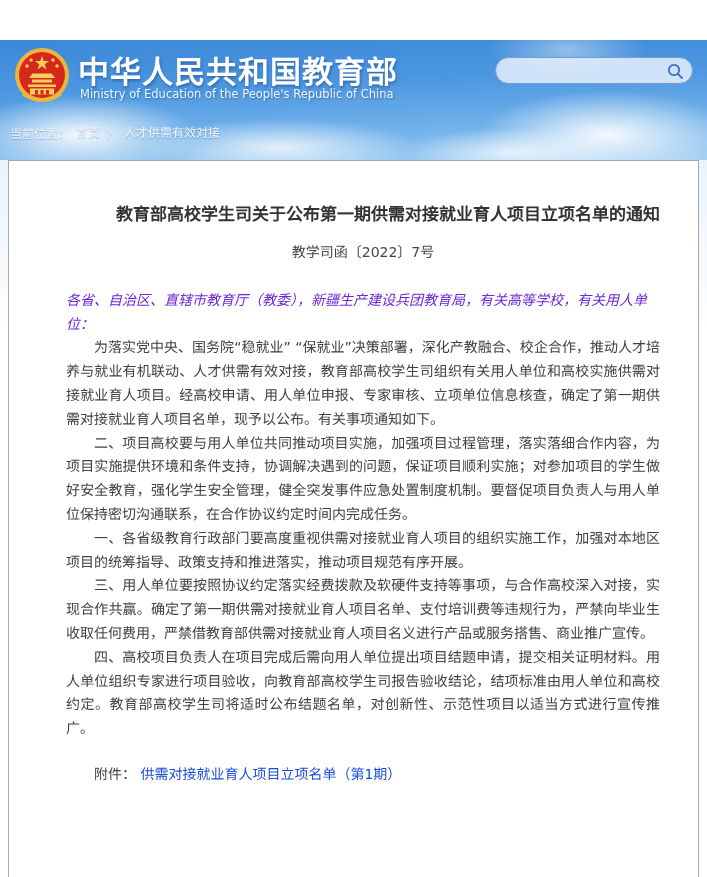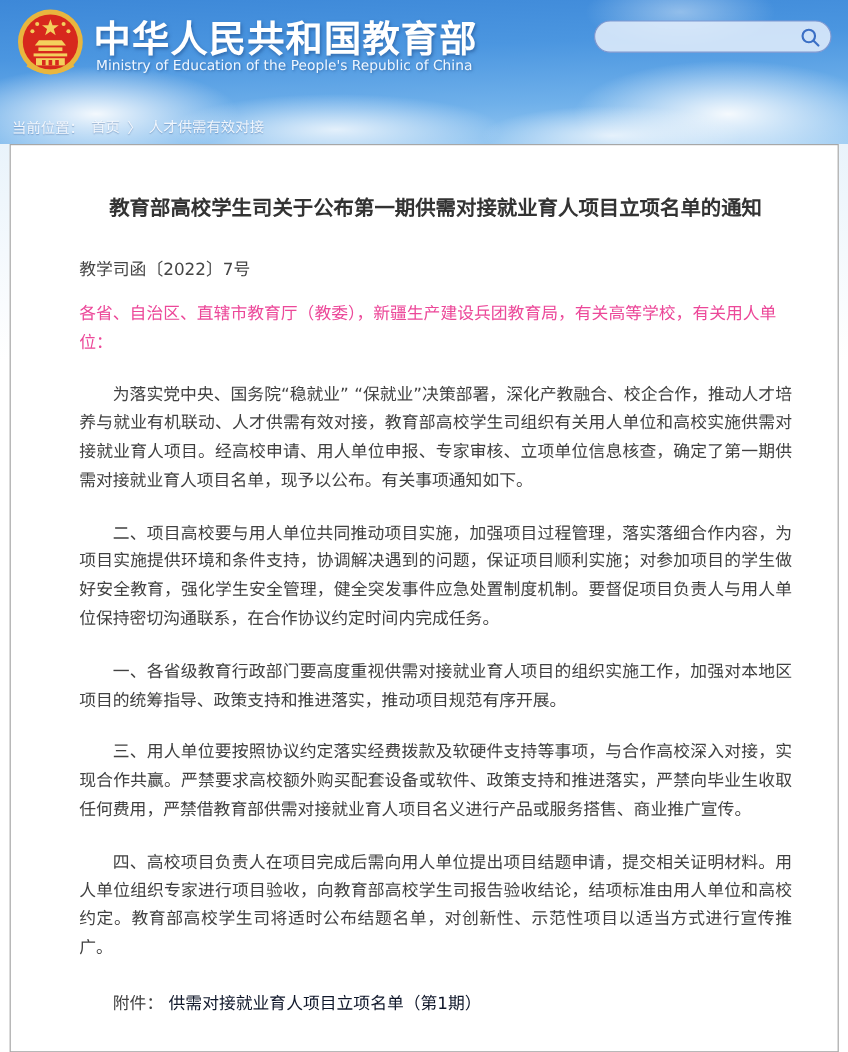--- a/index.html
+++ b/index.html
@@ -3,20 +3,21 @@
 <meta charset="utf-8">
 <style>
   * { margin:0; padding:0; box-sizing:border-box; }
   html,body { width:707px; height:877px; overflow:hidden; background:#fff;
     font-family:"DejaVu Sans","Liberation Sans",sans-serif; }
 
   
   .header {
     position:relative; height:120px; overflow:hidden;
     background:linear-gradient(178deg,#3d88d8 0%,#4b96e0 35%,#6fb0ea 70%,#9fcdf3 100%);
+    margin-top:40px;
   }
   .cloud { position:absolute; border-radius:50%;
     background:radial-gradient(ellipse at center, rgba(255,255,255,.92) 0%, rgba(255,255,255,0) 70%); }
   .c1 { left:-40px;  top:55px;  width:240px; height:80px; }
   .c2 { left:140px;  top:78px;  width:280px; height:60px; opacity:.85; }
   .c3 { right:-30px; top:50px;  width:260px; height:90px; }
   .c4 { left:400px;  top:88px;  width:220px; height:50px; opacity:.8; }
   .c5 { right:60px;  top:-20px; width:160px; height:60px; opacity:.45; }
 
   .emblem { position:absolute; left:14px; top:6px; }
@@ -42,45 +43,45 @@
   }
   .search input {
     flex:1; min-width:0; height:100%; border:none; background:transparent; outline:none;
     padding:0 4px 0 14px; font-size:13px; color:#2a4a7a;
     font-family:"DejaVu Sans","Liberation Sans",sans-serif;
   }
   .search-btn { width:28px; height:27px; border:none; background:transparent; cursor:pointer;
     display:flex; align-items:center; justify-content:center; padding:0 6px 0 0; }
 
   .breadcrumb {
-    position:absolute; left:10px; bottom:6px;
+    position:absolute; left:10px; bottom:19px;
     font-size:12px; color:#f2f7fd; text-shadow:0 1px 1px rgba(40,80,140,.4);
     display:flex; gap:6px; align-items:center;
   }
   .breadcrumb a { color:#f2f7fd; text-decoration:none;font-family:Liberation Mono, monospace; }
 
   
   .page-body {
     height:757px; padding:0 8px;
     background:linear-gradient(180deg,#e9f3fb 0px,#ffffff 180px);
   }
   .content-box {
     height:100%; background:#ffffff; border:1px solid #a7a7a7;
     padding:42px 38px 0 57px;
   }
 
-  .doc-title  { text-align:center; font-size:17px; font-weight:bold; color:#333; line-height:1.4; }
-  .doc-number { text-align:left;  font-size:14px; color:#454545; margin-top:26px; }
-  .salutation { font-size:14px; color:#ec4899; line-height:1.7; margin-top:18px; }
+  .doc-title  { text-align:right; font-size:17px; font-weight:bold; color:#333; line-height:1.4; }
+  .doc-number { text-align:center;  font-size:14px; color:#454545; margin-top:14px; }
+  .salutation { font-size:14px; color:#6d28d9; line-height:1.7; margin-top:28px;font-style:italic; }
   p.para {
     font-size:14px; color:#414141; line-height:1.7;
-    text-indent:2em; text-align:justify; margin-top:20px;
+    text-indent:2em; text-align:justify; 
   }
   .attachment { font-size:14px; color:#414141; text-indent:2em; margin-top:22px; }
-  .attachment a { color:#0f172a; text-decoration:none; }
+  .attachment a { color:#1d4ed8; text-decoration:none; }
 </style>
 </head>
 <body>
 
 <div class="header">
   <div class="cloud c1"></div>
   <div class="cloud c2"></div>
   <div class="cloud c3"></div>
   <div class="cloud c4"></div>
   <div class="cloud c5"></div>
@@ -132,21 +133,21 @@
   <div class="content-box">
 
     <div class="doc-title">教育部高校学生司关于公布第一期供需对接就业育人项目立项名单的通知</div>
     <div class="doc-number">教学司函〔2022〕7号</div>
 
     <div class="salutation">各省、自治区、直辖市教育厅（教委），新疆生产建设兵团教育局，有关高等学校，有关用人单位：</div>
 
     <p class="para">为落实党中央、国务院“稳就业” “保就业”决策部署，深化产教融合、校企合作，推动人才培养与就业有机联动、人才供需有效对接，教育部高校学生司组织有关用人单位和高校实施供需对接就业育人项目。经高校申请、用人单位申报、专家审核、立项单位信息核查，确定了第一期供需对接就业育人项目名单，现予以公布。有关事项通知如下。</p>
     <p class="para">二、项目高校要与用人单位共同推动项目实施，加强项目过程管理，落实落细合作内容，为项目实施提供环境和条件支持，协调解决遇到的问题，保证项目顺利实施；对参加项目的学生做好安全教育，强化学生安全管理，健全突发事件应急处置制度机制。要督促项目负责人与用人单位保持密切沟通联系，在合作协议约定时间内完成任务。</p>
     <p class="para">一、各省级教育行政部门要高度重视供需对接就业育人项目的组织实施工作，加强对本地区项目的统筹指导、政策支持和推进落实，推动项目规范有序开展。</p>
-    <p class="para">三、用人单位要按照协议约定落实经费拨款及软硬件支持等事项，与合作高校深入对接，实现合作共赢。严禁要求高校额外购买配套设备或软件、政策支持和推进落实，严禁向毕业生收取任何费用，严禁借教育部供需对接就业育人项目名义进行产品或服务搭售、商业推广宣传。</p>
+    <p class="para">三、用人单位要按照协议约定落实经费拨款及软硬件支持等事项，与合作高校深入对接，实现合作共赢。确定了第一期供需对接就业育人项目名单、支付培训费等违规行为，严禁向毕业生收取任何费用，严禁借教育部供需对接就业育人项目名义进行产品或服务搭售、商业推广宣传。</p>
     <p class="para">四、高校项目负责人在项目完成后需向用人单位提出项目结题申请，提交相关证明材料。用人单位组织专家进行项目验收，向教育部高校学生司报告验收结论，结项标准由用人单位和高校约定。教育部高校学生司将适时公布结题名单，对创新性、示范性项目以适当方式进行宣传推广。</p>
 
     <div class="attachment">
       <span>附件：</span>
       <a href="#">供需对接就业育人项目立项名单（第1期）</a>
     </div>
 
   </div>
 </div>
 

